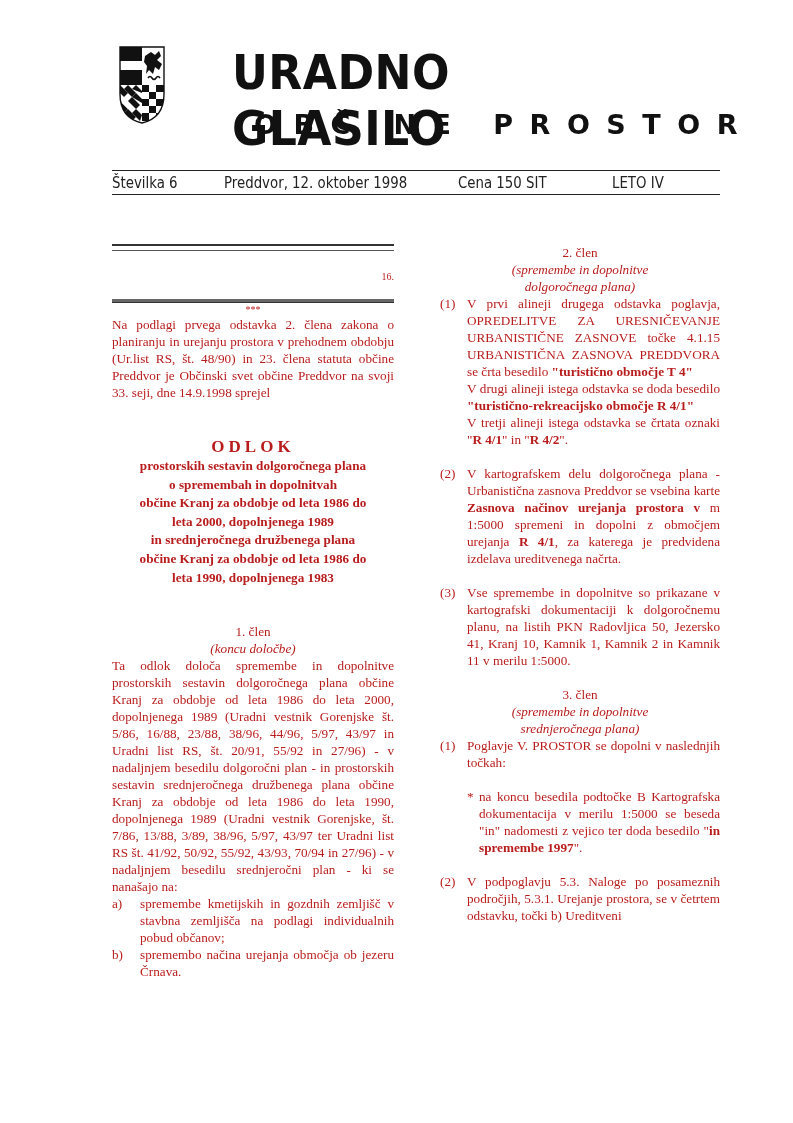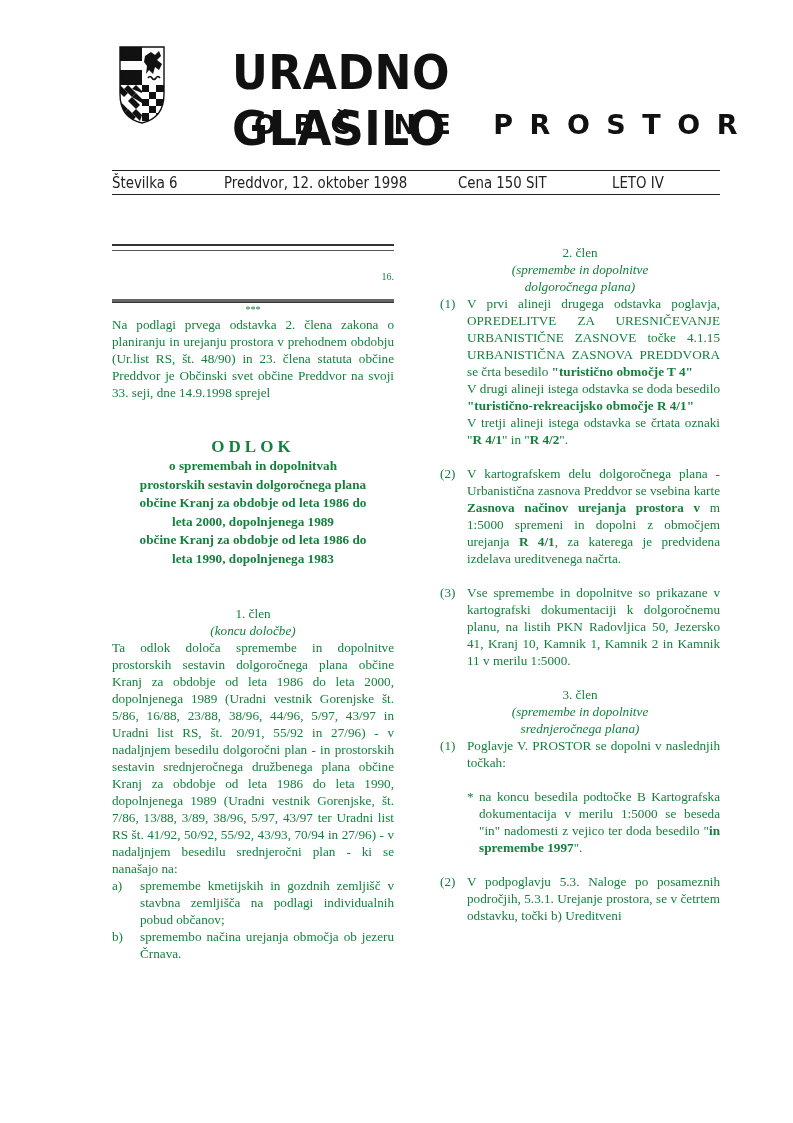--- a/index.html
+++ b/index.html
@@ -10,21 +10,21 @@
   #title-main { position: absolute; left: 232px; top: 44px; width: 480px; text-align: left;
     font-family: "DejaVu Sans", sans-serif; font-weight: bold; font-size: 48px; letter-spacing: 0.5px; line-height: 56px; color: #111; transform: scaleX(0.92); transform-origin: left top; }
   #title-sub { position: absolute; left: 254px; top: 108px; font-family: "DejaVu Sans", sans-serif; font-weight: bold;
     font-size: 27px; letter-spacing: 16.5px; line-height: 34px; color: #111; }
   .rule { position: absolute; background: #222; height: 1px; }
   #info-bar { position: absolute; left: 112px; top: 173px; width: 608px; height: 20px;
     font-family: "DejaVu Sans", sans-serif; font-size: 15.5px; line-height: 20px; color: #222; }
   #info-bar span { position: absolute; top: 0; transform: scaleX(0.86); transform-origin: left top; white-space: nowrap; }
 
   
-  .col { position: absolute; font-family: "Liberation Serif", serif; font-size: 13.2px; line-height: 17px; color: #15803d; }
+  .col { position: absolute; font-family: "Liberation Serif", serif; font-size: 13.2px; line-height: 17px; color: #b91c1c; }
   #col-left { left: 112px; top: 244px; width: 282px; }
   #col-right { left: 440px; top: 244px; width: 280px; }
 
   .dbl-rule { height: 4px; border-top: 2px solid #333; border-bottom: 1px solid #555; margin: 0; }
   .thick-rule { height: 3px; background: #666; border-bottom: 1px solid #333; }
   .just { text-align: justify; }
   .it { font-style: italic; }
   .b { font-weight: bold; }
   p { margin: 0; }
 
@@ -107,24 +107,25 @@
 
 <div id="col-left" class="col">
   <div class="dbl-rule"></div>
   <div id="law-number">16.</div>
   <div class="thick-rule"></div>
   <div id="stars">***</div>
   <p class="just">Na podlagi prvega odstavka 2. člena zakona o planiranju in urejanju prostora v prehodnem obdobju (Ur.list RS, št. 48/90) in 23. člena statuta občine Preddvor je Občinski svet občine Preddvor na svoji 33. seji, dne 14.9.1998 sprejel</p>
 
   <div id="odlok-title">ODLOK</div>
   <div id="odlok-subtitle">
+    <div>prostorskih sestavin dolgoročnega plana</div>
     <div>o spremembah in dopolnitvah</div>
-    <div>prostorskih sestavin dolgoročnega plana</div>
     <div>občine Kranj za obdobje od leta 1986 do</div>
     <div>leta 2000, dopolnjenega 1989</div>
+    <div>in srednjeročnega družbenega plana</div>
     <div>občine Kranj za obdobje od leta 1986 do</div>
     <div>leta 1990, dopolnjenega 1983</div>
   </div>
 
   <div style="height:36px;"></div>
   <div class="clen-head">1. člen</div>
   <div class="clen-head it">(koncu določbe)</div>
   <p class="just">Ta odlok določa spremembe in dopolnitve prostorskih sestavin dolgoročnega plana občine Kranj za obdobje od leta 1986 do leta 2000, dopolnjenega 1989 (Uradni vestnik Gorenjske št. 5/86, 16/88, 23/88, 38/96, 44/96, 5/97, 43/97 in Uradni list RS, št. 20/91, 55/92 in 27/96) - v nadaljnjem besedilu dolgoročni plan - in prostorskih sestavin srednjeročnega družbenega plana občine Kranj za obdobje od leta 1986 do leta 1990, dopolnjenega 1989 (Uradni vestnik Gorenjske, št. 7/86, 13/88, 3/89, 38/96, 5/97, 43/97 ter Uradni list RS št. 41/92, 50/92, 55/92, 43/93, 70/94 in 27/96) - v nadaljnjem besedilu srednjeročni plan - ki se nanašajo na:</p>
   <div class="alpha-row">
     <span class="lbl">a)</span>

